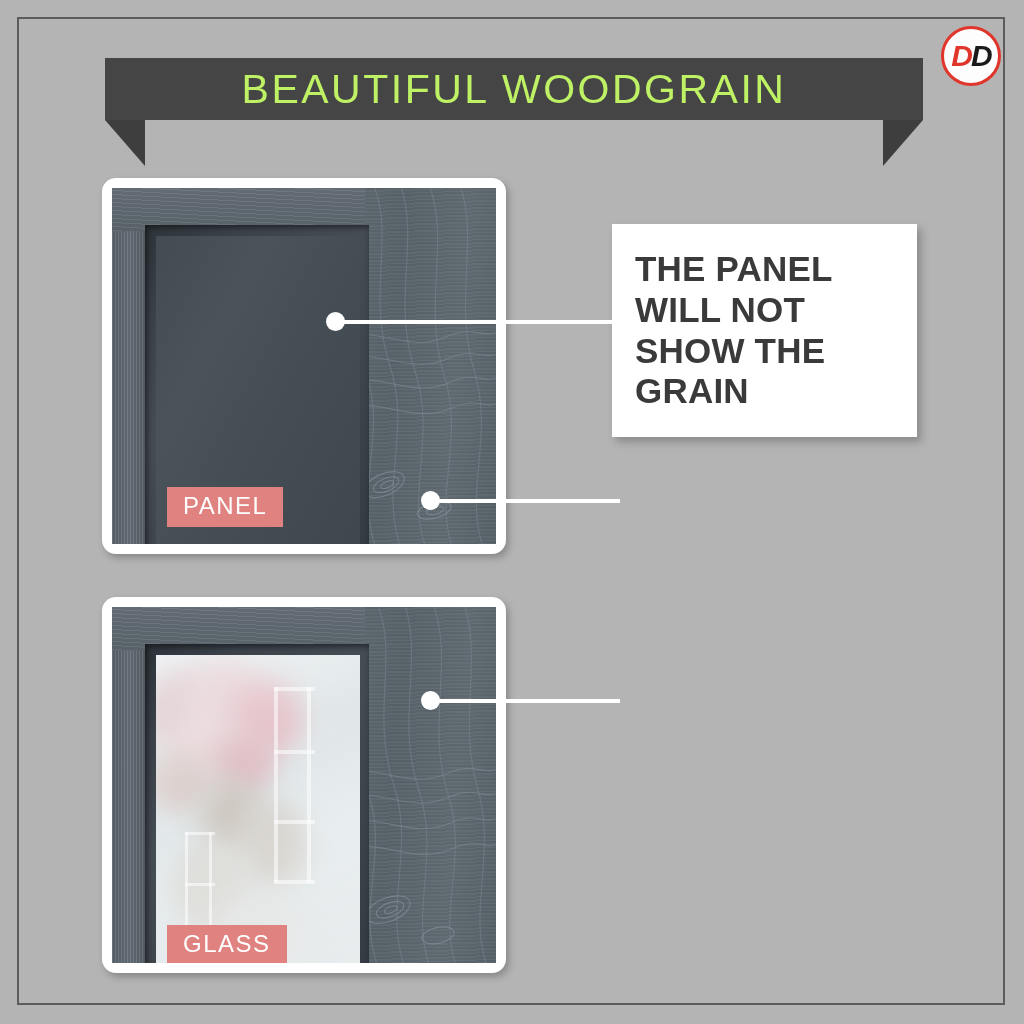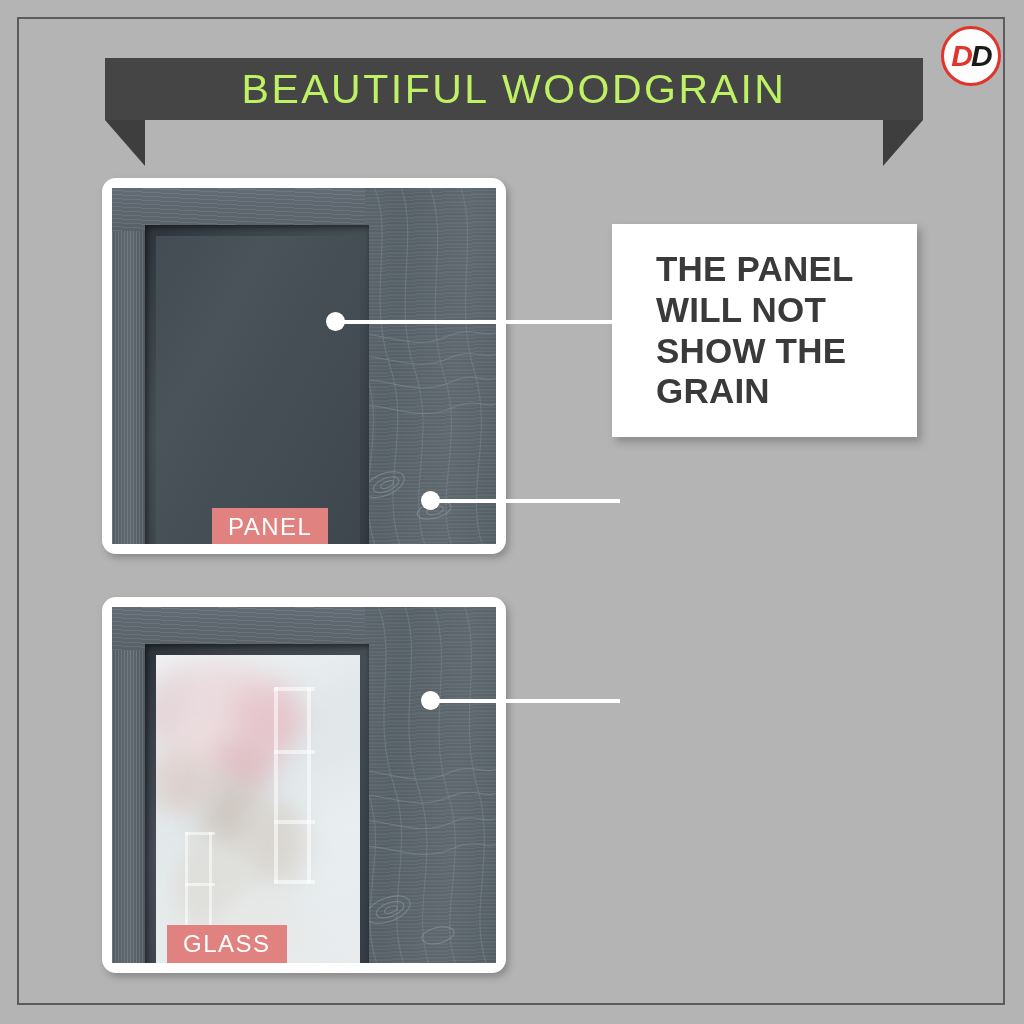--- a/index.html
+++ b/index.html
@@ -133,21 +133,21 @@
 
   
   .badge{
     position:absolute;
     background:#e0827f;
     color:#ffffff;
     font-size:24px;font-weight:400;letter-spacing:1.5px;
     padding:5px 16px 7px 16px;
     white-space:nowrap;
   }
-  #badge-panel{left:55px;top:320px;margin-left:45px;}
+  #badge-panel{left:55px;top:299px;}
   #badge-glass{left:55px;top:318px;}
 
   
   .dot{
     position:absolute;width:19px;height:19px;border-radius:50%;
     background:#ffffff;z-index:6;
   }
   .lead{
     position:absolute;height:4px;background:#ffffff;z-index:5;
   }
@@ -160,21 +160,21 @@
     display:flex;align-items:center;
   }
   .callout p{
     margin:0;
     color:#3a3a3a;
     font-size:35px;
     font-weight:bold;
     line-height:1.16;
     letter-spacing:.2px;
   }
-  #callout-1{left:612px;top:224px;width:305px;height:213px;padding:12px 0 12px 44px;}
+  #callout-1{left:612px;top:224px;width:305px;height:213px;padding:12px 0 12px 23px;}
   #callout-2{left:612px;top:469px;width:307px;height:279px;padding:12px 0 12px 28px;}
 </style>
 </head>
 <body>
 
 <div id="stage">
 
   <div class="outer-frame"></div>
 
   <div class="logo">

